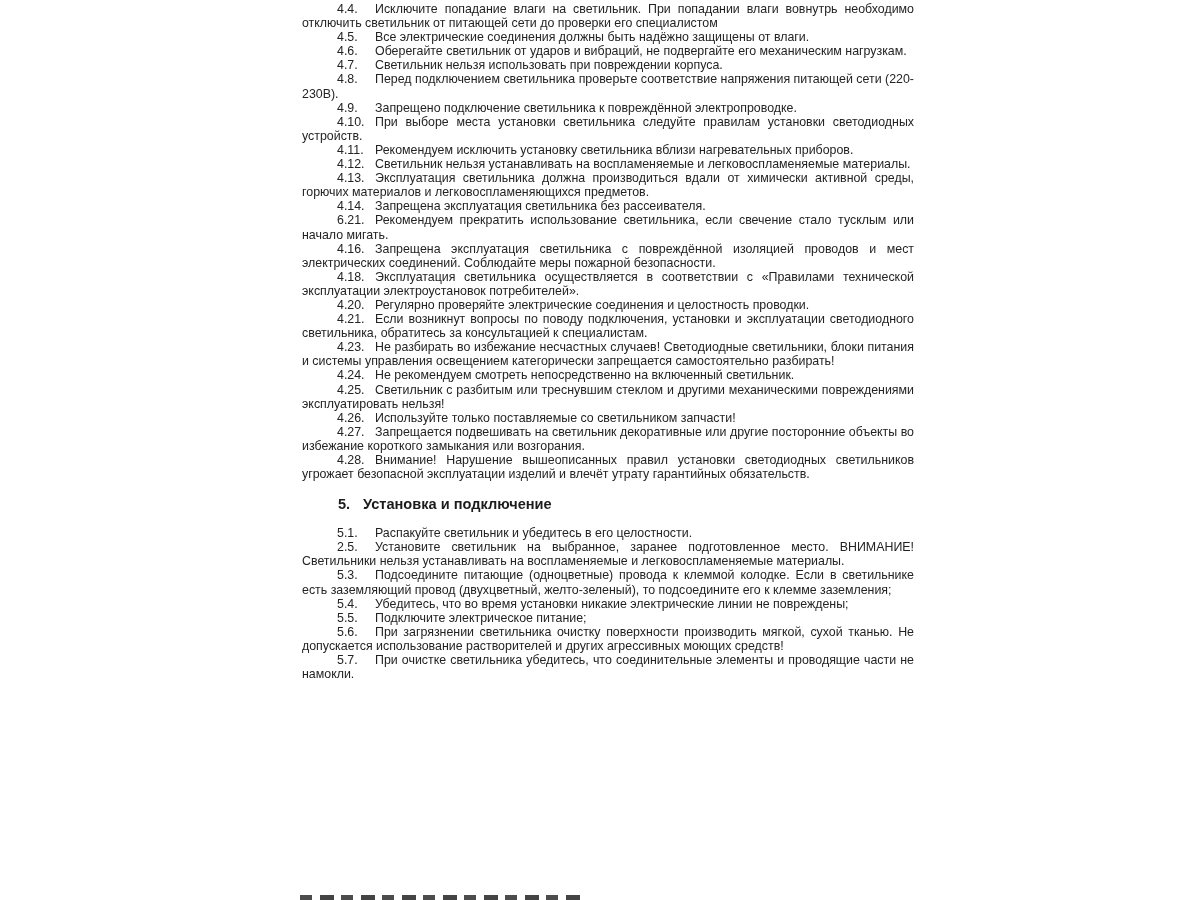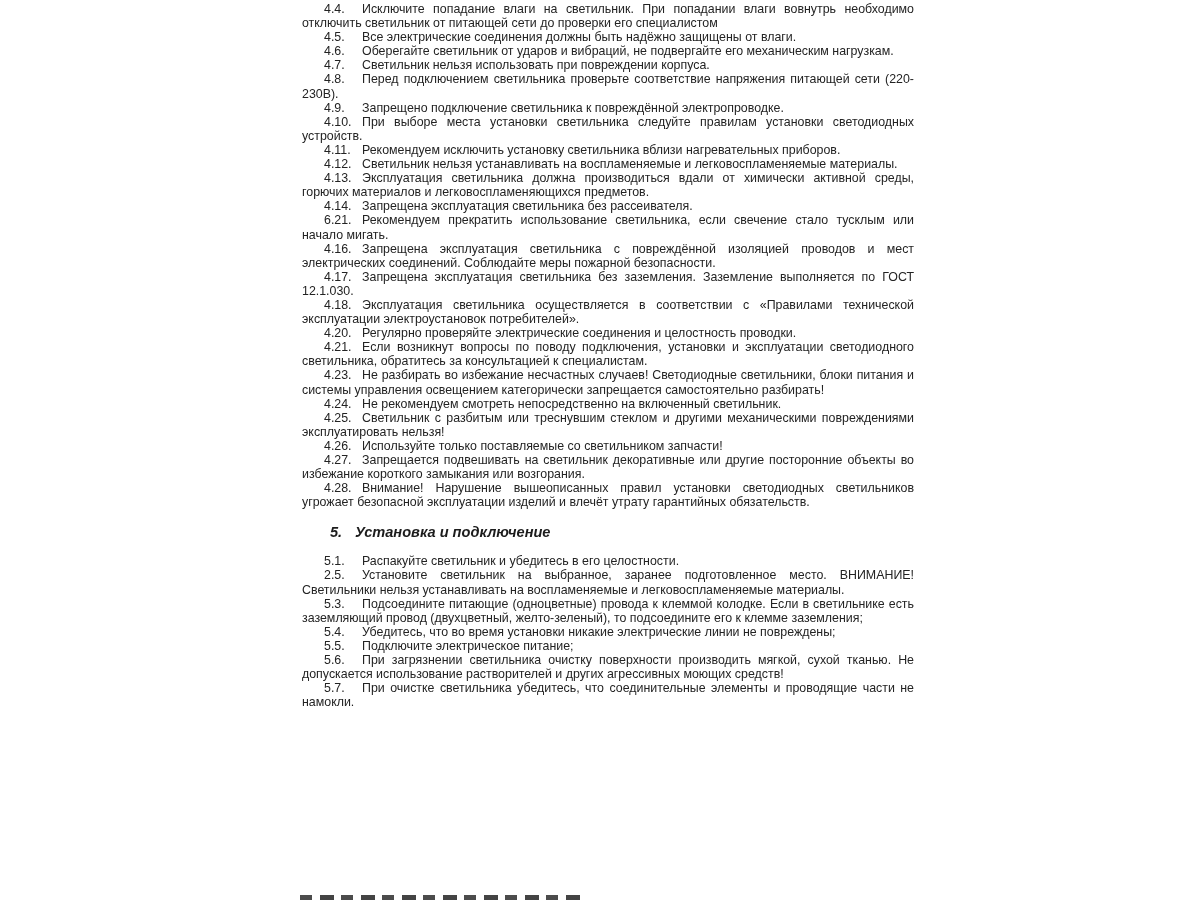--- a/index.html
+++ b/index.html
@@ -27,31 +27,30 @@
   p.item {
     margin: 0;
     padding: 0;
     font-size: 12.4px;
     line-height: 14.1px;
     text-align: justify;
     color: #232323;
   }
   p.item .num {
     display: inline-block;
-    margin-left: 22px;
+    margin-left: 35px;
     width: 38px;
     vertical-align: baseline;
   }
   .section-heading {
-    margin: 15px 0 13px 28px;
+    margin: 15px 0 13px 36px;
     font-weight: bold;
     font-size: 14.6px;
     line-height: 17px;
     color: #1c1c1c;
-    font-style: italic;
   }
   .section-heading .h-num {
     display: inline-block;
     width: 25px;
   }
   
   .bottom-cutoff-artifact {
     position: absolute;
     left: 300px;
     top: 895px;
@@ -95,21 +94,20 @@
         <p class="item"><span class="num">4.12.</span><span>Светильник нельзя устанавливать на воспламеняемые и легковоспламеняемые материалы.</span></p>
 
         <p class="item"><span class="num">4.13.</span><span>Эксплуатация светильника должна производиться вдали от химически активной среды, горючих материалов и легковоспламеняющихся предметов.</span></p>
 
         <p class="item"><span class="num">4.14.</span><span>Запрещена эксплуатация светильника без рассеивателя.</span></p>
 
         <p class="item"><span class="num">6.21.</span><span>Рекомендуем прекратить использование светильника, если свечение стало тусклым или начало мигать.</span></p>
 
         <p class="item"><span class="num">4.16.</span><span>Запрещена эксплуатация светильника с повреждённой изоляцией проводов и мест электрических соединений. Соблюдайте меры пожарной безопасности.</span></p>
 
-        <p class="item"><span class="num">4.17.</span><span>Запрещена эксплуатация светильника без заземления. Заземление выполняется по ГОСТ 12.1.030.</span></p>
 
         <p class="item"><span class="num">4.18.</span><span>Эксплуатация светильника осуществляется в соответствии с «Правилами технической эксплуатации электроустановок потребителей».</span></p>
 
 
         <p class="item"><span class="num">4.20.</span><span>Регулярно проверяйте электрические соединения и целостность проводки.</span></p>
 
         <p class="item"><span class="num">4.21.</span><span>Если возникнут вопросы по поводу подключения, установки и эксплуатации светодиодного светильника, обратитесь за консультацией к специалистам.</span></p>
 
 
         <p class="item"><span class="num">4.23.</span><span>Не разбирать во избежание несчастных случаев! Светодиодные светильники, блоки питания и системы управления освещением категорически запрещается самостоятельно разбирать!</span></p>

